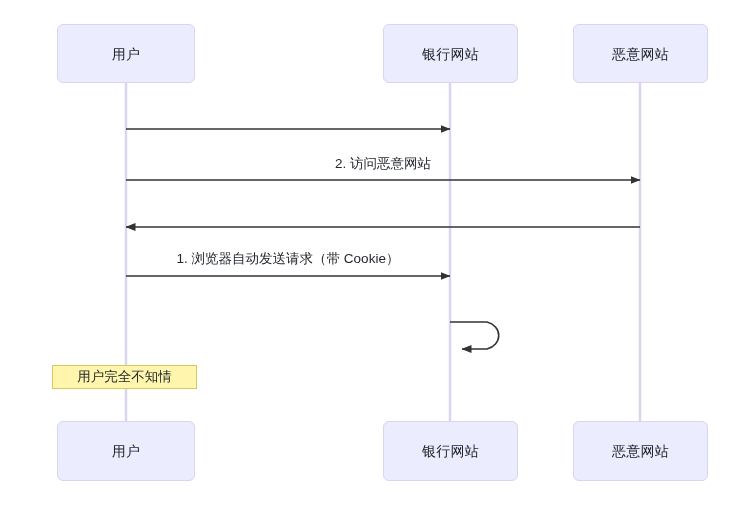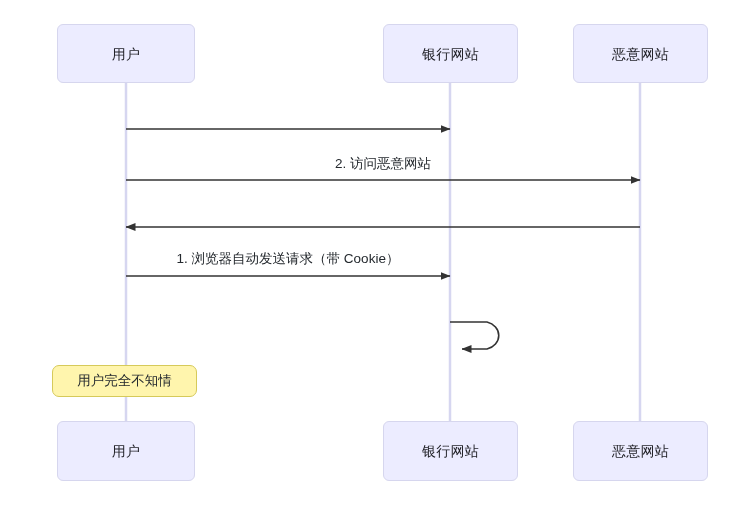--- a/index.html
+++ b/index.html
@@ -111,17 +111,17 @@
   <div class="actor-box" style="left:383px; top:421px; width:135px; height:60px;">
     <span class="actor-label">银行网站</span>
   </div>
   <div class="actor-box" style="left:573px; top:421px; width:135px; height:60px;">
     <span class="actor-label">恶意网站</span>
   </div>
 
   <div class="msg-label" style="left:383px; top:157px;">2. 访问恶意网站</div>
   <div class="msg-label" style="left:288px; top:252px;">1. 浏览器自动发送请求（带 Cookie）</div>
 
-  <div class="note-box" style="left:52px; top:365px; width:145px; height:32px;border-radius:7px;">
+  <div class="note-box" style="left:52px; top:365px; width:145px; height:24px;">
     <span class="note-label">用户完全不知情</span>
   </div>
 
 </div>
 
 </body></html>

